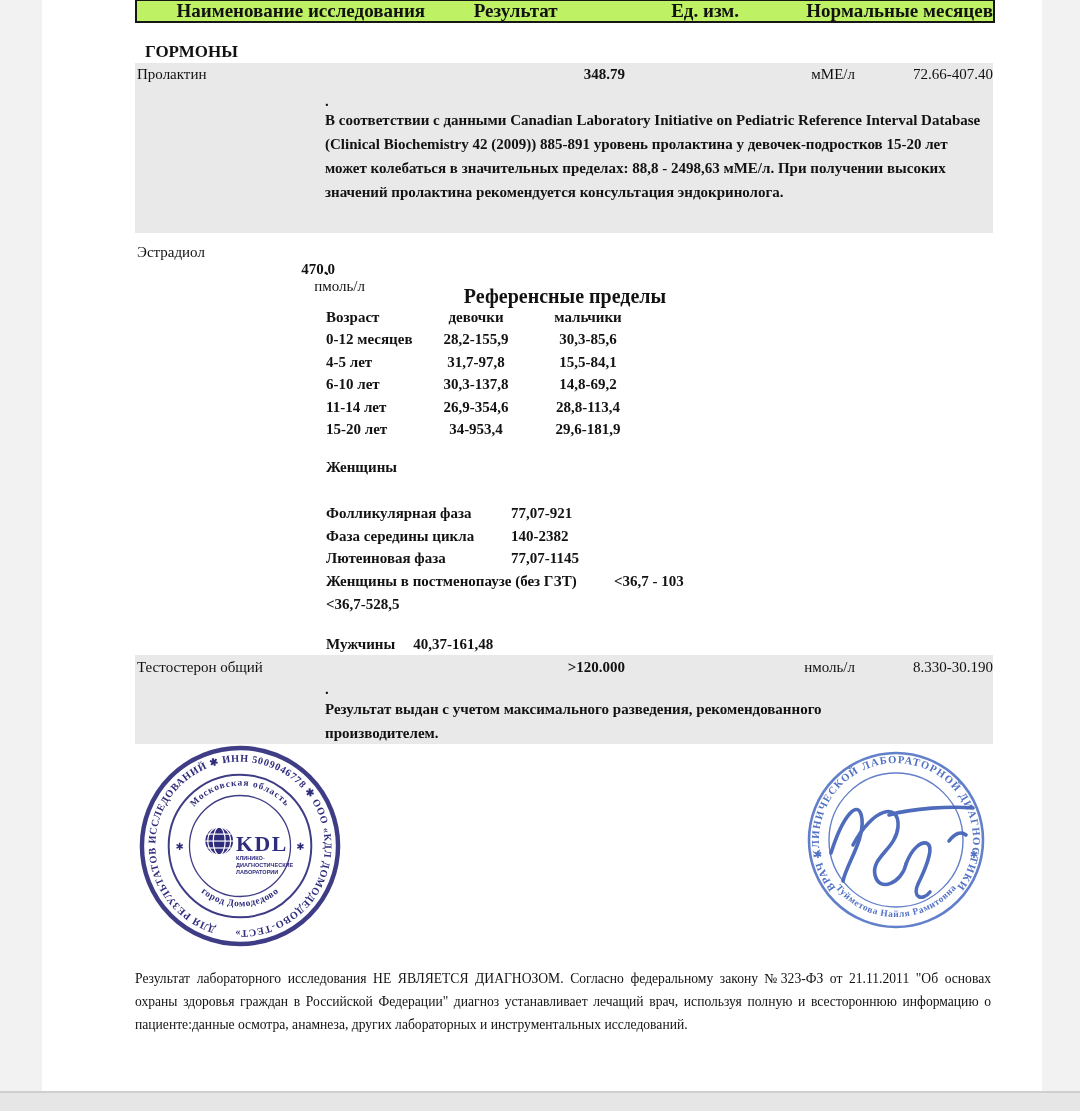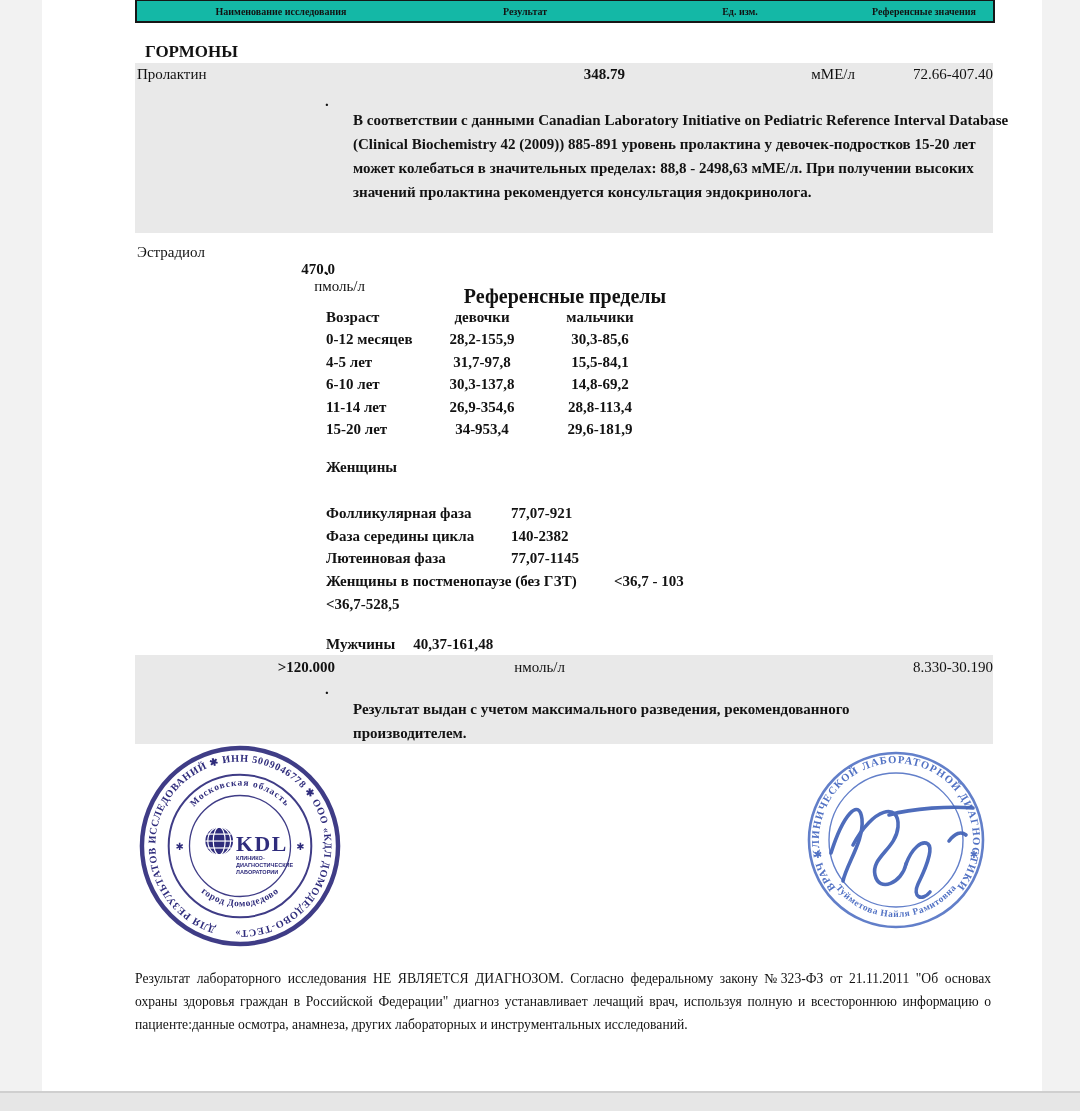--- a/index.html
+++ b/index.html
@@ -9,43 +9,43 @@
   }
   .strip{position:absolute;background:#f2f2f2;}
   .strip-left{left:0;top:0;width:42px;height:1091px;}
   .strip-right{left:1042px;top:0;width:38px;height:1091px;}
   .page-bottom-gap{position:absolute;left:0;top:1091px;width:1080px;height:20px;
     background:#e6e6e6;border-top:2px solid #cfcfcf;}
   .doc{position:absolute;left:135px;top:0;width:860px;}
 
   
   .hdr-row{position:absolute;left:0;top:0;width:860px;height:23px;box-sizing:border-box;
-    background:#14b8a6;border:2px solid #161616;border-top-width:1px;
-    display:flex;align-items:center;font-weight:bold;font-size:10px;}
+    background:#bef264;border:2px solid #161616;border-top-width:1px;
+    display:flex;align-items:center;font-weight:bold;font-size:19px;padding-left:37px;}
   .c1{width:288px;} .c2{width:200px;} .c3{width:230px;} .c4{flex:1;}
   .hdr-row .c1,.hdr-row .c2,.hdr-row .c3,.hdr-row .c4{text-align:center;white-space:nowrap;}
 
   .section-title{position:absolute;left:10px;top:42px;font-weight:bold;font-size:17px;}
 
   .band{position:absolute;left:0;width:858px;background:#e9e9e9;}
   .band1{top:63px;height:170px;}
   .band2{top:655px;height:89px;}
 
   .test-row{position:absolute;left:0;width:858px;display:flex;font-size:15px;white-space:nowrap;}
   .test-row .c1{padding-left:2px;}
   .test-row .c2,.test-row .c3,.test-row .c4{text-align:right;}
   .result-val{font-weight:bold;}
 
   .dot{position:absolute;left:190px;font-weight:bold;font-size:15px;line-height:10px;}
-  .comment{position:absolute;left:190px;width:668px;font-weight:bold;font-size:15px;line-height:24px;margin-left:28px;}
+  .comment{position:absolute;left:190px;width:668px;font-weight:bold;font-size:15px;line-height:24px;}
 
   .ref-title{position:absolute;left:190px;width:480px;text-align:center;
     font-weight:bold;font-size:20px;}
   .age-grid{position:absolute;left:191px;display:grid;
-    grid-template-columns:102px 96px 128px;column-gap:6px;
+    grid-template-columns:102px 96px 128px;
     font-weight:bold;font-size:15px;line-height:22.4px;}
   .age-grid .num{text-align:center;}
   .women-title{position:absolute;left:191px;font-weight:bold;font-size:15px;}
   .phase-grid{position:absolute;left:191px;display:grid;grid-template-columns:185px auto;
     font-weight:bold;font-size:15px;line-height:22.5px;}
   .pm-grid{position:absolute;left:191px;display:grid;grid-template-columns:288px auto;
     font-weight:bold;font-size:15px;line-height:22.5px;}
   .men-line{position:absolute;left:191px;font-weight:bold;font-size:15px;}
   .men-line .val{margin-left:18px;}
 
@@ -62,21 +62,21 @@
 <div class="strip strip-left"></div>
 <div class="strip strip-right"></div>
 <div class="page-bottom-gap"></div>
 
 <div class="doc">
 
   <div class="hdr-row">
     <div class="c1">Наименование исследования</div>
     <div class="c2">Результат</div>
     <div class="c3">Ед. изм.</div>
-    <div class="c4">Референсные значения</div>
+    <div class="c4">Нормальные месяцев</div>
   </div>
 
   <div class="section-title">ГОРМОНЫ</div>
 
   <div class="band band1"></div>
   <div class="test-row" style="top:66px;">
     <div class="c1">Пролактин</div>
     <div class="c2 result-val">348.79</div>
     <div class="c3">мМЕ/л</div>
     <div class="c4">72.66-407.40</div>
@@ -134,20 +134,21 @@
     <div>&lt;36,7 - 103</div>
     <div>&lt;36,7-528,5</div>
   </div>
 
   <div class="men-line" style="top:636px;">
     <span>Мужчины</span><span class="val">40,37-161,48</span>
   </div>
 
   <div class="band band2"></div>
   <div class="test-row" style="top:659px;">
+    <div class="c1">Тестостерон общий</div>
     <div class="c2 result-val">&gt;120.000</div>
     <div class="c3">нмоль/л</div>
     <div class="c4">8.330-30.190</div>
   </div>
   <div class="dot" style="top:684px;">.</div>
   <div class="comment" style="top:697px;width:600px;">Результат выдан с учетом максимального разведения, рекомендованного производителем.</div>
 
   <div class="footer">Результат лабораторного исследования НЕ ЯВЛЯЕТСЯ ДИАГНОЗОМ. Согласно федеральному закону №323-ФЗ от 21.11.2011 "Об основах охраны здоровья граждан в Российской Федерации" диагноз устанавливает лечащий врач, используя полную и всестороннюю информацию о пациенте:данные осмотра, анамнеза, других лабораторных и инструментальных исследований.</div>
 </div>
 

